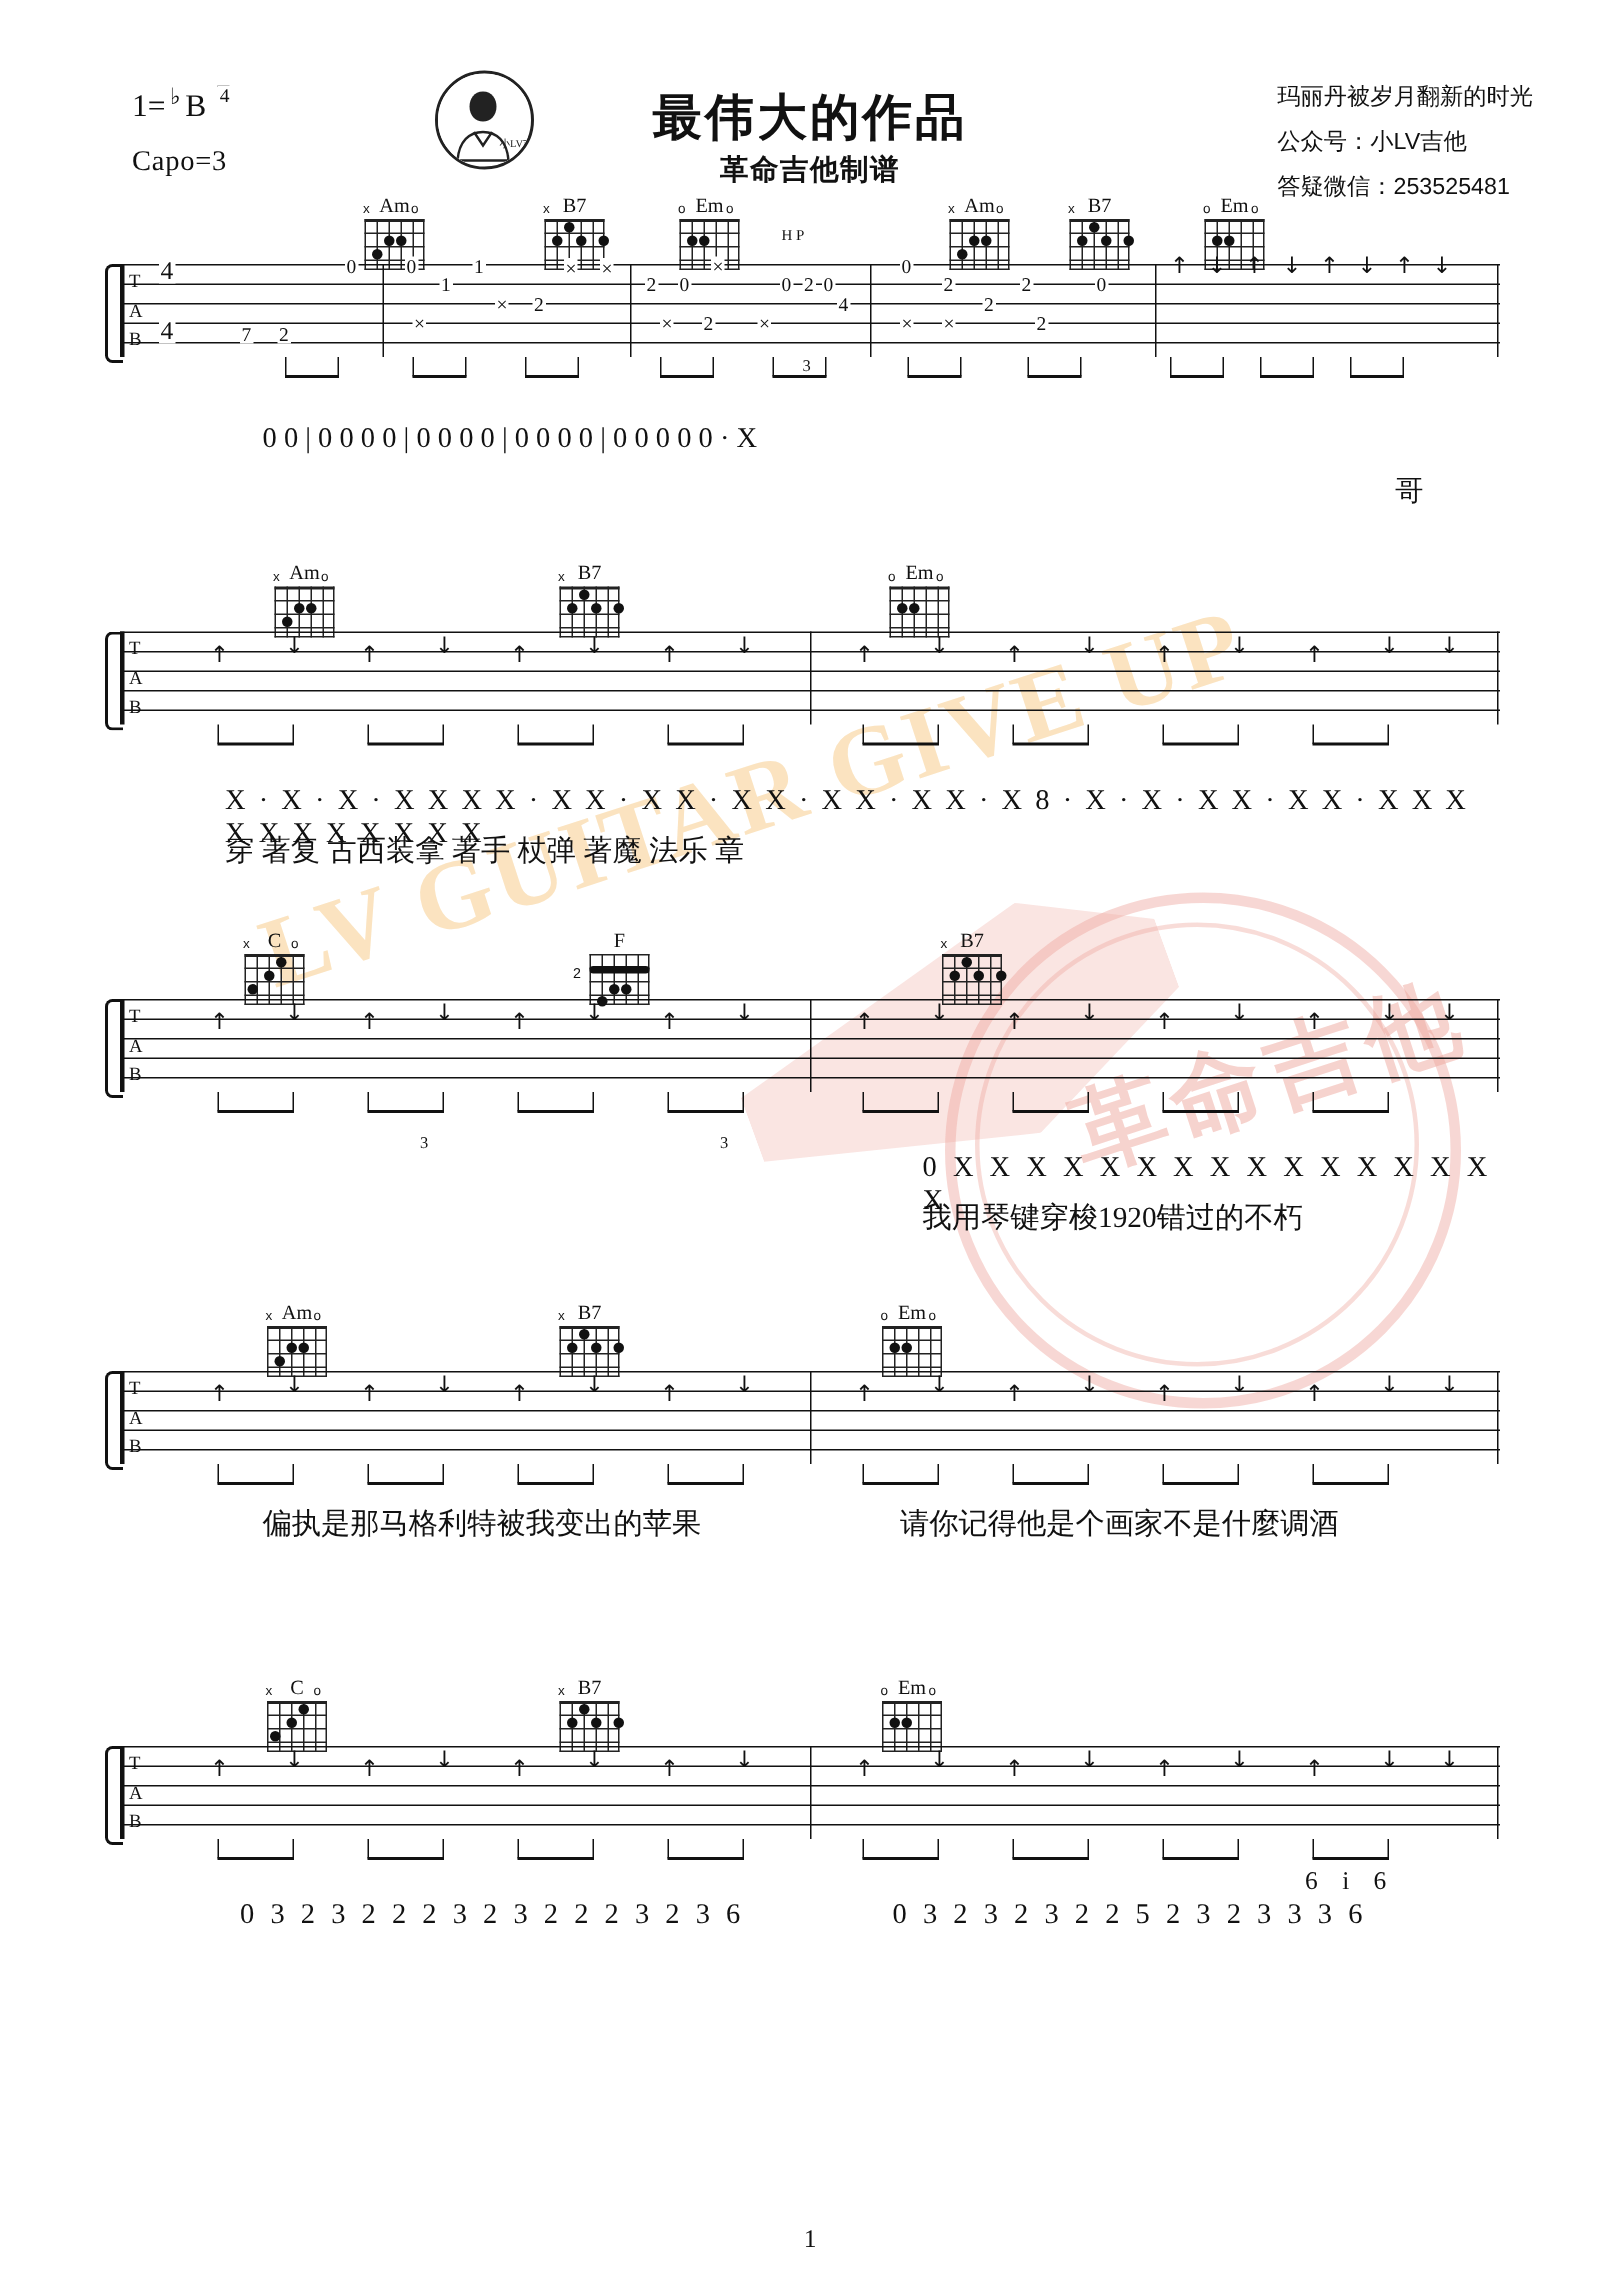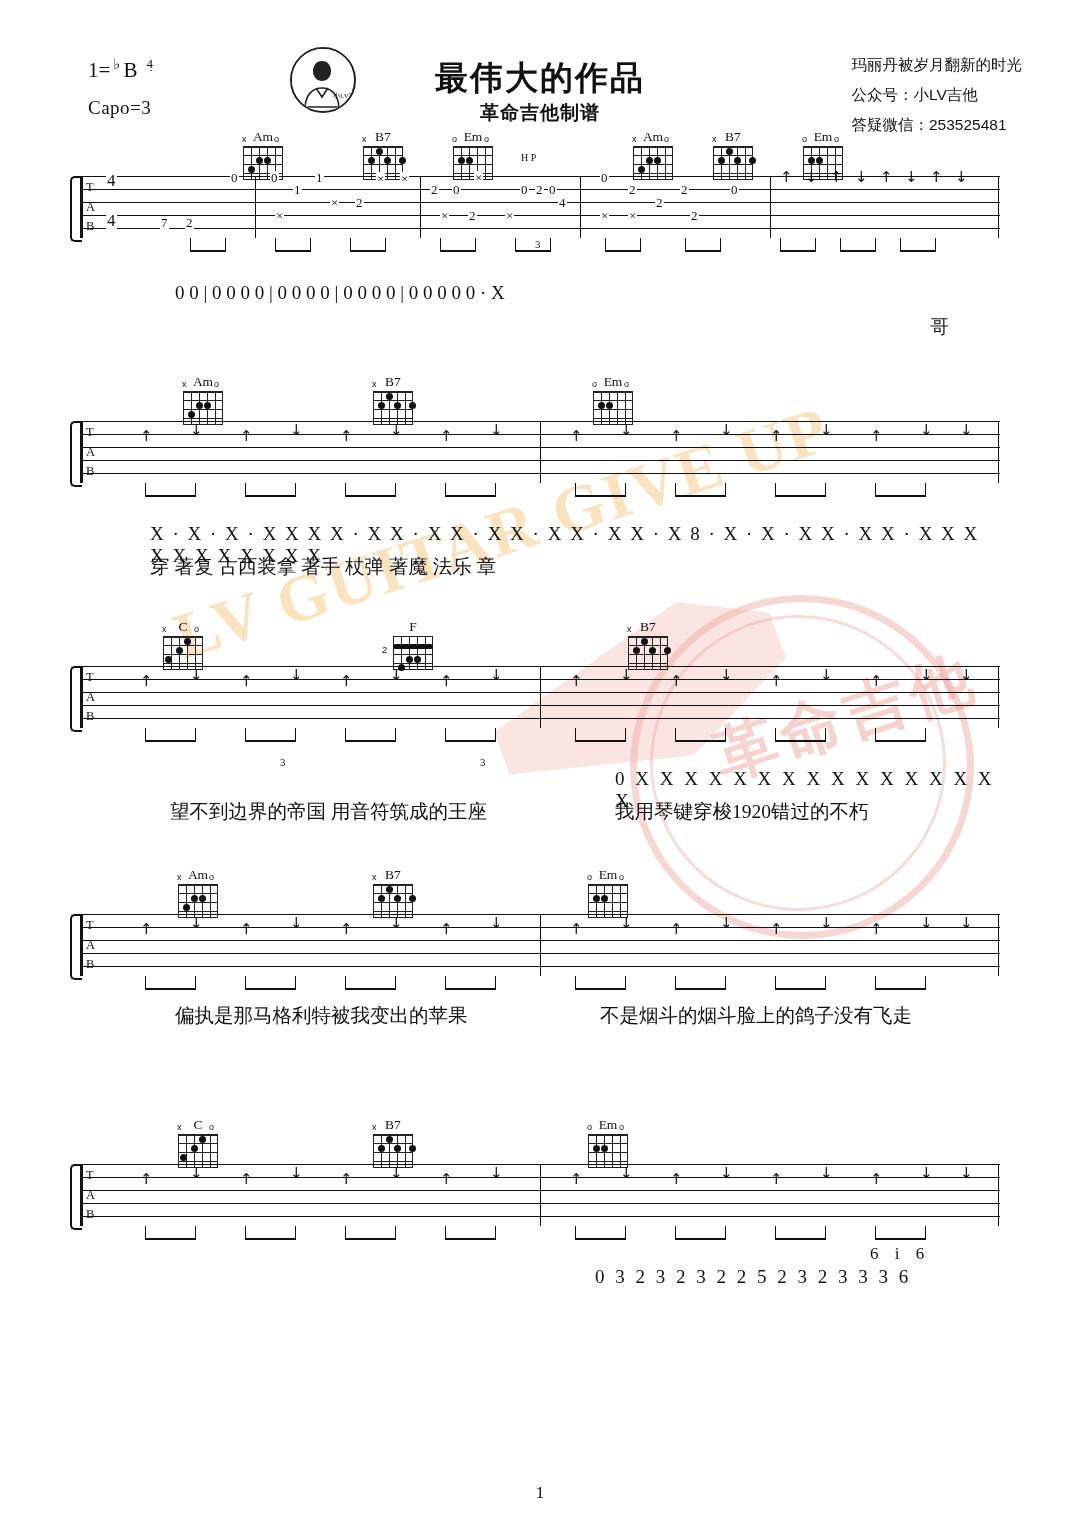--- a/index.html
+++ b/index.html
@@ -617,21 +617,20 @@
         <div class="stem" style="left:845px;"></div>
       <div class="beam" style="left:795px;top:12px;width:51px;"></div>
     </div>
 
     <div class="rhythm" style="margin-top:14px;">
       <span style="left:535px;letter-spacing:3px;">0  X X X X X X X X X X X X X X X X</span>
       <span class="small-an" style="left:200px;top:-12px;">3</span>
       <span class="small-an" style="left:400px;top:-12px;">3</span>
     </div>
     <div class="lyrics">
-      <span style="left:90px;">望不到边界的帝国    用音符筑成的王座</span>
       <span style="left:535px;">我用琴键穿梭1920错过的不朽</span>
     </div>
   </div>
 
   <div class="system" style="top:868px;">
     <div class="chords">
       <div class="chordbox" style="left:95px;">
         <div class="cname">Am</div>
         <div class="grid">
           <div class="xo" style="left:-1px;">x</div>
@@ -751,21 +750,21 @@
       <div class="stem" style="left:695px;"></div>
         <div class="stem" style="left:745px;"></div>
       <div class="beam" style="left:695px;top:12px;width:51px;"></div>
       <div class="stem" style="left:795px;"></div>
         <div class="stem" style="left:845px;"></div>
       <div class="beam" style="left:795px;top:12px;width:51px;"></div>
     </div>
 
     <div class="lyrics">
       <span style="left:95px;">偏执是那马格利特被我变出的苹果</span>
-      <span style="left:520px;">不是烟斗的烟斗脸上的鸽子没有飞走</span>
+      <span style="left:520px;">请你记得他是个画家不是什麼调酒</span>
     </div>
   </div>
 
   <div class="system" style="top:1118px;">
     <div class="chords">
       <div class="chordbox" style="left:95px;">
         <div class="cname">C</div>
         <div class="grid">
           <div class="xo" style="left:-1px;">x</div>
             <div class="xo" style="left:31px;">o</div>
@@ -884,18 +883,19 @@
       <div class="stem" style="left:695px;"></div>
         <div class="stem" style="left:745px;"></div>
       <div class="beam" style="left:695px;top:12px;width:51px;"></div>
       <div class="stem" style="left:795px;"></div>
         <div class="stem" style="left:845px;"></div>
       <div class="beam" style="left:795px;top:12px;width:51px;"></div>
     </div>
 
     <div class="rhythm" style="margin-top:14px;">
       <span style="left:790px;top:-22px;font-size:17px;letter-spacing:6px;">6 i 6</span>
+      <span style="left:80px;letter-spacing:3px;">0  3 2 3 2 2 2 3 2 3 2 2 2 3 2 3 6</span>
       <span style="left:515px;letter-spacing:3px;">0  3 2 3 2 3 2 2 5 2 3 2 3 3 3 6</span>
     </div>
   </div>
 
   <div class="pagenum">1</div>
 </div>
 
 </body></html>

